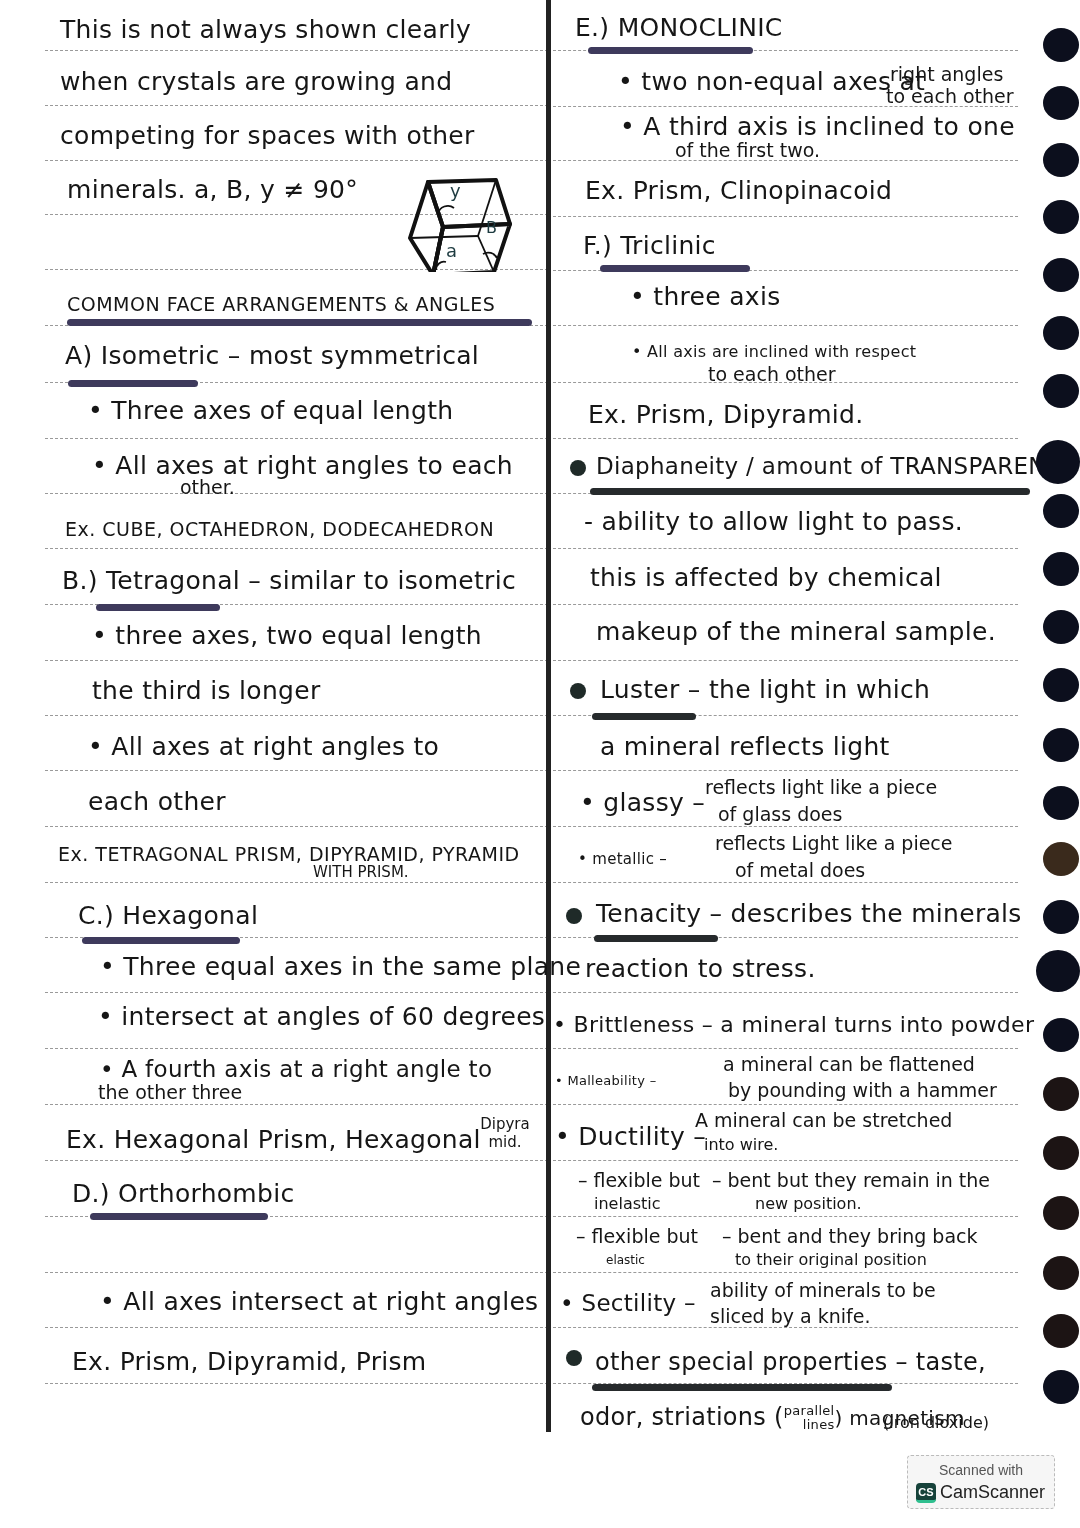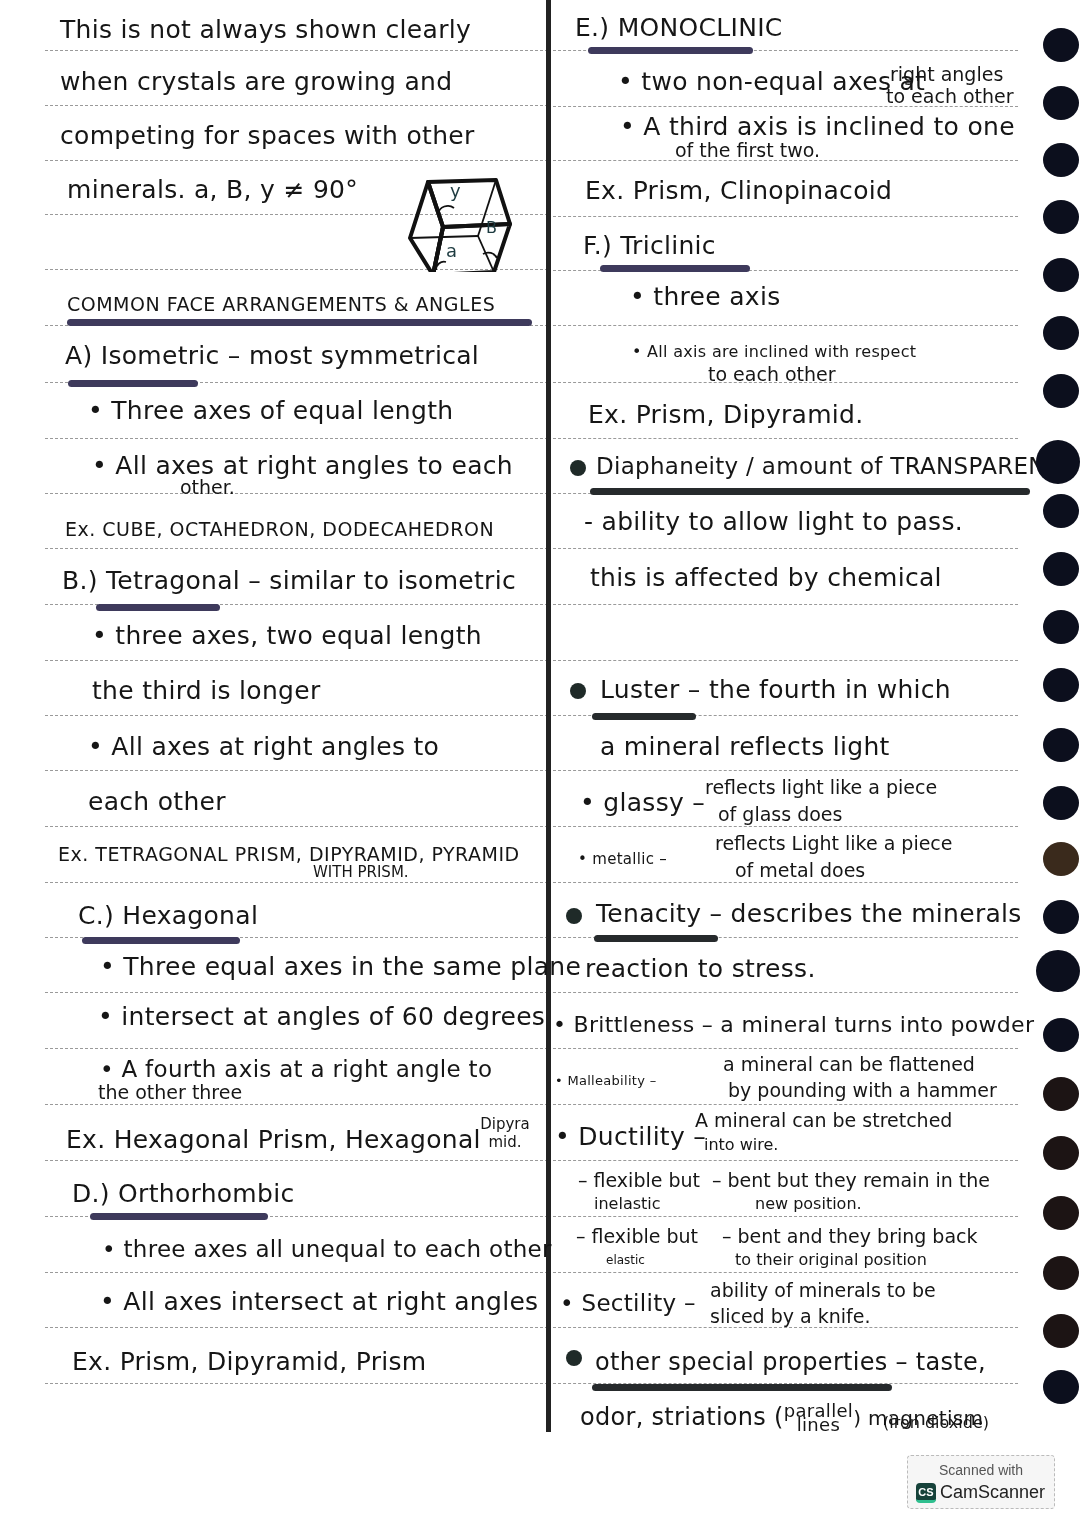--- a/index.html
+++ b/index.html
@@ -158,21 +158,20 @@
   <div class="hl" style="left:82px;top:937px;width:158px"></div>
   <div class="line" style="left:100px;top:953px">• Three equal axes in the same plane</div>
   <div class="line" style="left:98px;top:1003px">• intersect at angles of 60 degrees</div>
   <div class="line" style="left:100px;top:1055px;font-size:23px">• A fourth axis at a right angle to</div>
   <div class="sub" style="left:98px;top:1082px">the other three</div>
   <div class="line" style="left:66px;top:1126px">Ex. Hexagonal Prism, Hexagonal</div>
   <div class="sub" style="left:470px;top:1115px;font-size:15px;width:70px;white-space:normal;line-height:18px;text-align:center">Dipyra mid.</div>
 
   <div class="line" style="left:72px;top:1180px">D.) Orthorhombic</div>
   <div class="hl" style="left:90px;top:1213px;width:178px"></div>
-  <div class="line" style="left:102px;top:1235px;font-size:23px">• three axes all unequal to each other</div>
   <div class="line" style="left:100px;top:1288px">• All axes intersect at right angles</div>
   <div class="line" style="left:72px;top:1348px">Ex. Prism, Dipyramid, Prism</div>
 
   <div class="line" style="left:575px;top:14px">E.) MONOCLINIC</div>
   <div class="hl" style="left:588px;top:47px;width:165px"></div>
   <div class="line" style="left:618px;top:68px">• two non-equal axes at</div>
   <div class="sub" style="left:890px;top:64px">right angles</div>
   <div class="sub" style="left:886px;top:86px">to each other</div>
   <div class="line" style="left:620px;top:113px">• A third axis is inclined to one</div>
   <div class="sub" style="left:675px;top:140px">of the first two.</div>
@@ -183,23 +182,24 @@
   <div class="line" style="left:630px;top:283px">• three axis</div>
   <div class="line" style="left:632px;top:338px;font-size:16px">• All axis are inclined with respect</div>
   <div class="sub" style="left:708px;top:364px">to each other</div>
   <div class="line" style="left:588px;top:401px">Ex. Prism, Dipyramid.</div>
 
   <div class="bul" style="left:570px;top:460px"></div>
   <div class="line" style="left:596px;top:452px;font-size:23px">Diaphaneity / amount of TRANSPARENCY</div>
   <div class="hl dark" style="left:590px;top:488px;width:440px"></div>
   <div class="line" style="left:584px;top:508px">- ability to allow light to pass.</div>
   <div class="line" style="left:590px;top:564px">this is affected by chemical</div>
+  <div class="line" style="left:596px;top:618px">makeup of the mineral sample.</div>
 
   <div class="bul" style="left:570px;top:683px"></div>
-  <div class="line" style="left:600px;top:676px"><span>Luster</span><span> – the fourth in which</span></div>
+  <div class="line" style="left:600px;top:676px"><span>Luster</span><span> – the light in which</span></div>
   <div class="hl dark" style="left:592px;top:713px;width:104px"></div>
   <div class="line" style="left:600px;top:733px">a mineral reflects light</div>
   <div class="line" style="left:580px;top:789px">• glassy –</div>
   <div class="sub" style="left:705px;top:777px">reflects light like a piece</div>
   <div class="sub" style="left:718px;top:804px">of glass does</div>
   <div class="line" style="left:578px;top:845px;font-size:15px">• metallic –</div>
   <div class="sub" style="left:715px;top:833px">reflects Light like a piece</div>
   <div class="sub" style="left:735px;top:860px">of metal does</div>
 
   <div class="bul" style="left:566px;top:908px"></div>
@@ -221,21 +221,21 @@
   <div class="sub" style="left:606px;top:1250px;font-size:12px">elastic</div>
   <div class="sub" style="left:722px;top:1226px">– bent and they bring back</div>
   <div class="sub" style="left:735px;top:1250px;font-size:16px">to their original position</div>
   <div class="line" style="left:560px;top:1289px;font-size:23px">• Sectility –</div>
   <div class="sub" style="left:710px;top:1280px">ability of minerals to be</div>
   <div class="sub" style="left:710px;top:1306px">sliced by a knife.</div>
 
   <div class="bul" style="left:566px;top:1350px"></div>
   <div class="line" style="left:595px;top:1348px;font-size:24px"><span>other special properties</span><span> – taste,</span></div>
   <div class="hl dark" style="left:592px;top:1384px;width:300px"></div>
-  <div class="line" style="left:580px;top:1403px;font-size:24px"><span>odor, striations (</span><span style="display:inline-block;vertical-align:middle;font-size:18px;line-height:14px;text-align:center"><span>parallel</span><br><span>lines</span></span><span style="font-size:20px">) magnetism</span></div>
+  <div class="line" style="left:580px;top:1403px;font-size:24px"><span>odor, striations (</span><span style="display:inline-block;vertical-align:middle;font-size:13px;line-height:14px;text-align:right"><span>parallel</span><br><span>lines</span></span><span style="font-size:20px">) magnetism</span></div>
   <div class="sub" style="left:883px;top:1413px;font-size:16px">(iron dioxide)</div>
 
   <div class="dot" style="left:1043px;top:28px"></div>
   <div class="dot" style="left:1043px;top:86px"></div>
   <div class="dot" style="left:1043px;top:143px"></div>
   <div class="dot" style="left:1043px;top:200px"></div>
   <div class="dot" style="left:1043px;top:258px"></div>
   <div class="dot" style="left:1043px;top:316px"></div>
   <div class="dot" style="left:1043px;top:374px"></div>
   <div class="dot" style="left:1036px;top:440px;width:44px;height:44px"></div>

